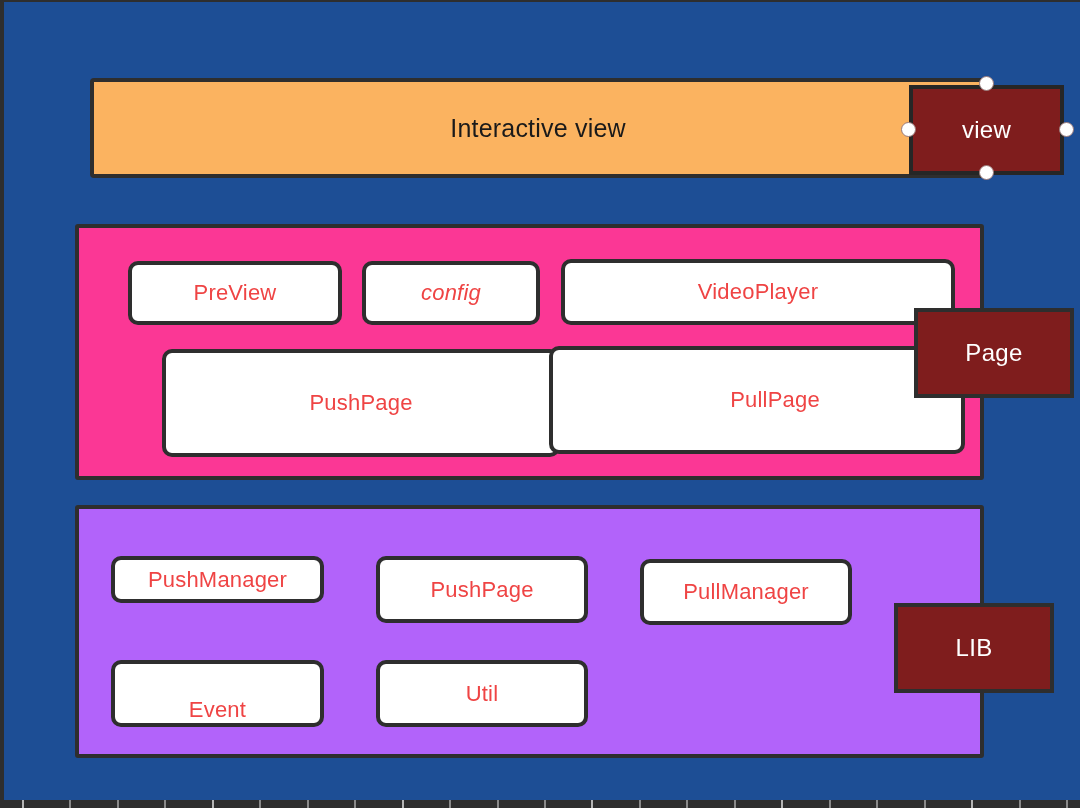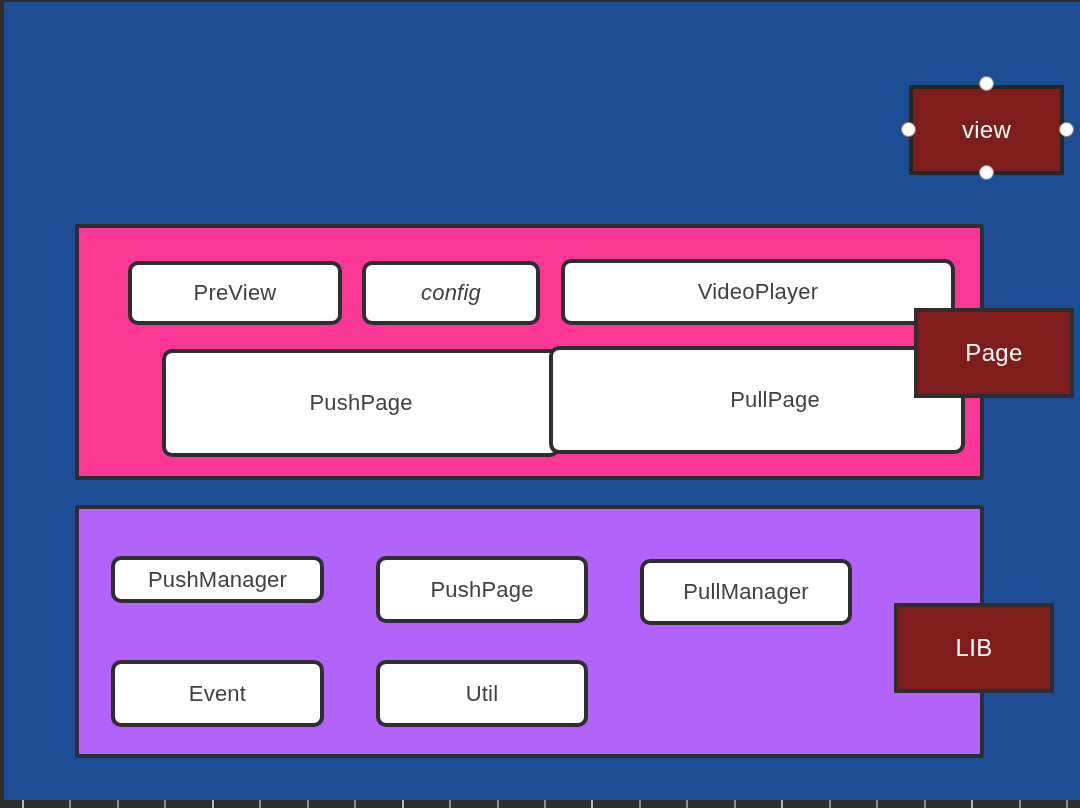--- a/index.html
+++ b/index.html
@@ -53,21 +53,21 @@
   .chip {
     position: absolute;
     box-sizing: border-box;
     background: #ffffff;
     border: 4px solid #2e2e2e;
     border-radius: 10px;
     display: flex;
     align-items: center;
     justify-content: center;
     font-size: 22px;
-    color: #404040;
+    color: #ef4444;
     letter-spacing: 0.2px;
   }
 
   
   .badge {
     position: absolute;
     box-sizing: border-box;
     background: #7f1d1d;
     border: 4px solid #2e2e2e;
     display: flex;
@@ -112,20 +112,23 @@
   }
   #ruler .tick.major {
     background: #b5b5b5;
   }
 </style>
 </head>
 <body>
 
 <div id="canvas">
 
+  <div class="layer layer-orange" style="left:86px; top:76px; width:896px; height:100px;">
+    <div class="layer-title">Interactive view</div>
+  </div>
 
   <div class="badge selected" style="left:905px; top:83px; width:155px; height:90px;">
     <span>view</span>
   </div>
   <div class="handle" style="left:975px; top:74px;"></div>
   <div class="handle" style="left:1055px; top:120px;"></div>
   <div class="handle" style="left:975px; top:163px;"></div>
   <div class="handle" style="left:897px; top:120px;"></div>
 
   <div class="layer layer-pink" style="left:71px; top:222px; width:909px; height:256px;">
@@ -158,21 +161,21 @@
   <div class="chip" style="left:107px; top:554px; width:213px; height:47px;">
     <span>PushManager</span>
   </div>
   <div class="chip" style="left:372px; top:554px; width:212px; height:67px;">
     <span>PushPage</span>
   </div>
   <div class="chip" style="left:636px; top:557px; width:212px; height:66px;">
     <span>PullManager</span>
   </div>
 
-  <div class="chip" style="left:107px; top:658px; width:213px; height:67px;">
+  <div class="chip" style="left:107px; top:658px; width:213px; height:67px;align-items:flex-end;">
     <span>Event</span>
   </div>
   <div class="chip" style="left:372px; top:658px; width:212px; height:67px;">
     <span>Util</span>
   </div>
 
   <div class="badge" style="left:890px; top:601px; width:160px; height:90px;">
     <span>LIB</span>
   </div>
 

